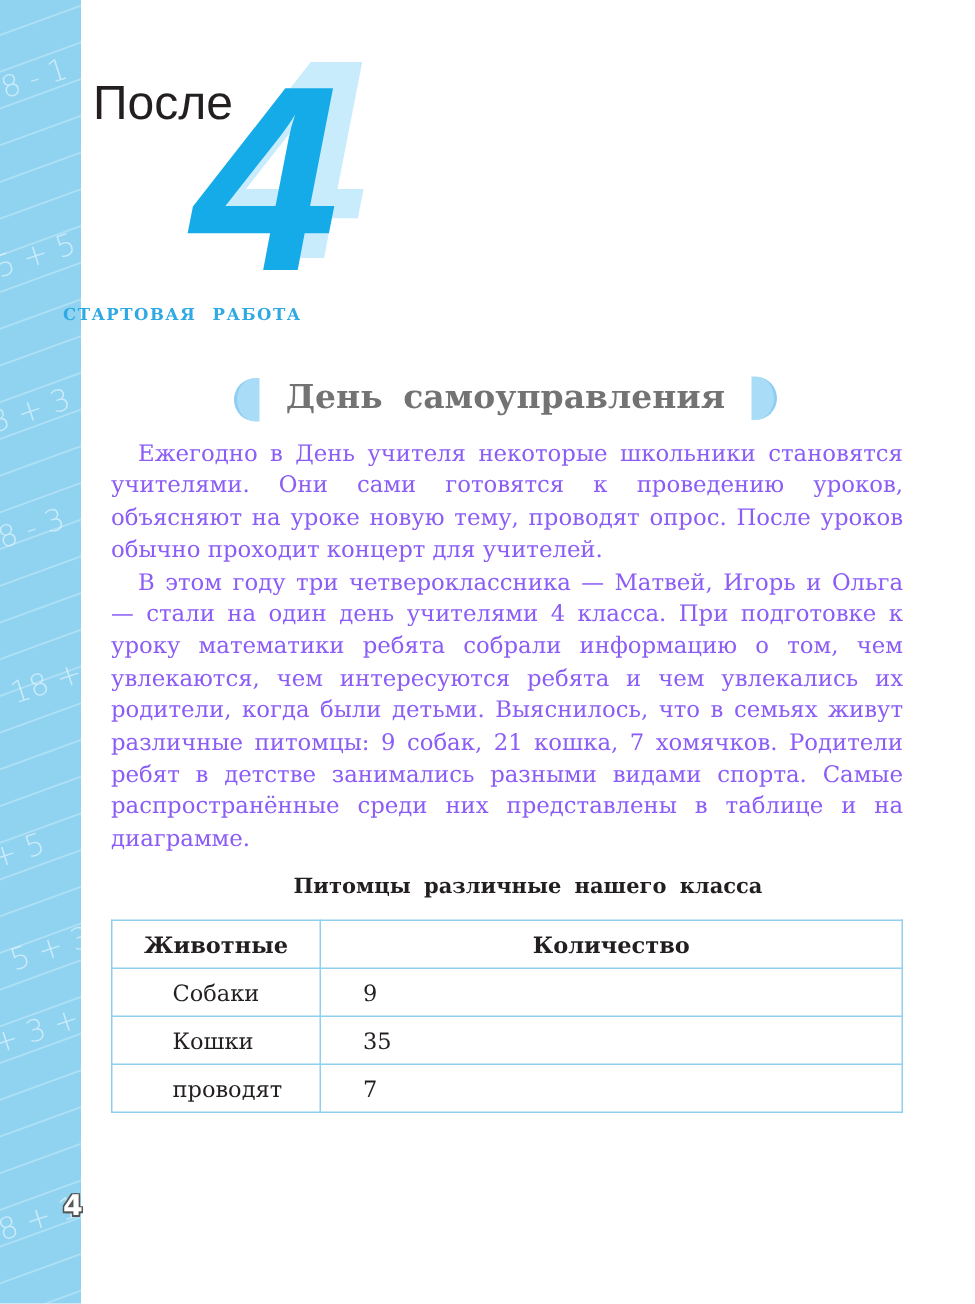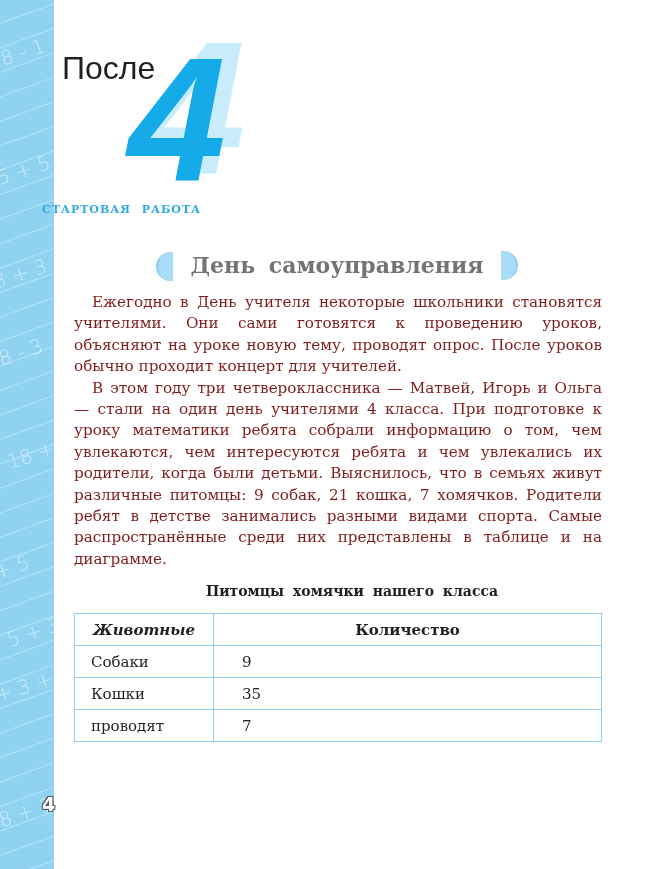--- a/index.html
+++ b/index.html
@@ -52,37 +52,37 @@
   .half-right {
     position: absolute; right: 0; top: 0; width: 15px; height: 29px;
     background: #a9dcf6; border-radius: 0 15px 15px 0; border-right: 2px solid #8ecff1;
   }
   .lesson-title-text {
     position: absolute; left: 0; right: 0; top: 1px; text-align: center;
     font-weight: bold; font-size: 22px; word-spacing: 6px; color: #737373;
   }
   .body-text {
     position: absolute; left: 74px; top: 292px; width: 528px;
-    font-size: 15.2px; line-height: 21.4px; text-align: justify; color: #7f1d1d;
+    font-size: 15.2px; line-height: 21.4px; text-align: justify; color: #8b5cf6;
   }
   .body-text p { margin: 0; text-indent: 18px; text-align: justify; text-align-last: left; }
   .table-caption {
     position: absolute; left: 54px; right: 0; top: 583px;
     text-align: center; font-weight: bold; font-size: 14px; word-spacing: 4px;
   }
   table.pets {
     position: absolute; left: 74px; top: 613px; width: 528px;
     border-collapse: collapse; font-size: 15px;
   }
   table.pets th, table.pets td {
     border: 1.5px solid #8fd0ef; height: 31px; padding: 0; vertical-align: middle;
   }
   table.pets th { font-weight: bold; text-align: center; font-size: 15px; }
-  table.pets th.col1 { width: 138px; font-style: italic; }
-  table.pets td.animal { padding-left: 16px; }
+  table.pets th.col1 { width: 138px; }
+  table.pets td.animal { padding-left: 40px; }
   table.pets td.count { padding-left: 28px; }
 </style>
 </head>
 <body>
 
 <div class="sidebar">
   <span class="math" style="top:40px;left:0px;">8 - 1</span>
   <span class="math" style="top:158px;left:-4px;">5 + 5</span>
   <span class="math" style="top:258px;left:-8px;">3 + 3 +</span>
   <span class="math" style="top:340px;left:-2px;">8 - 3</span>
@@ -104,21 +104,21 @@
   <div class="half-left"></div>
   <div class="lesson-title-text">День самоуправления</div>
   <div class="half-right"></div>
 </div>
 
 <div class="body-text">
   <p>Ежегодно в День учителя некоторые школьники становятся учителями. Они сами готовятся к проведению уроков, объясняют на уроке новую тему, проводят опрос. После уроков обычно проходит концерт для учителей.</p>
   <p>В этом году три четвероклассника — Матвей, Игорь и Ольга — стали на один день учителями 4 класса. При подготовке к уроку математики ребята собрали информацию о том, чем увлекаются, чем интересуются ребята и чем увлекались их родители, когда были детьми. Выяснилось, что в семьях живут различные питомцы: 9 собак, 21 кошка, 7 хомячков. Родители ребят в детстве занимались разными видами спорта. Самые распространённые среди них представлены в таблице и на диаграмме.</p>
 </div>
 
-<div class="table-caption">Питомцы хомячки нашего класса</div>
+<div class="table-caption">Питомцы различные нашего класса</div>
 
 <table class="pets">
   <thead>
     <tr>
       <th class="col1">Животные</th>
       <th>Количество</th>
     </tr>
   </thead>
   <tbody>
     <tr>

